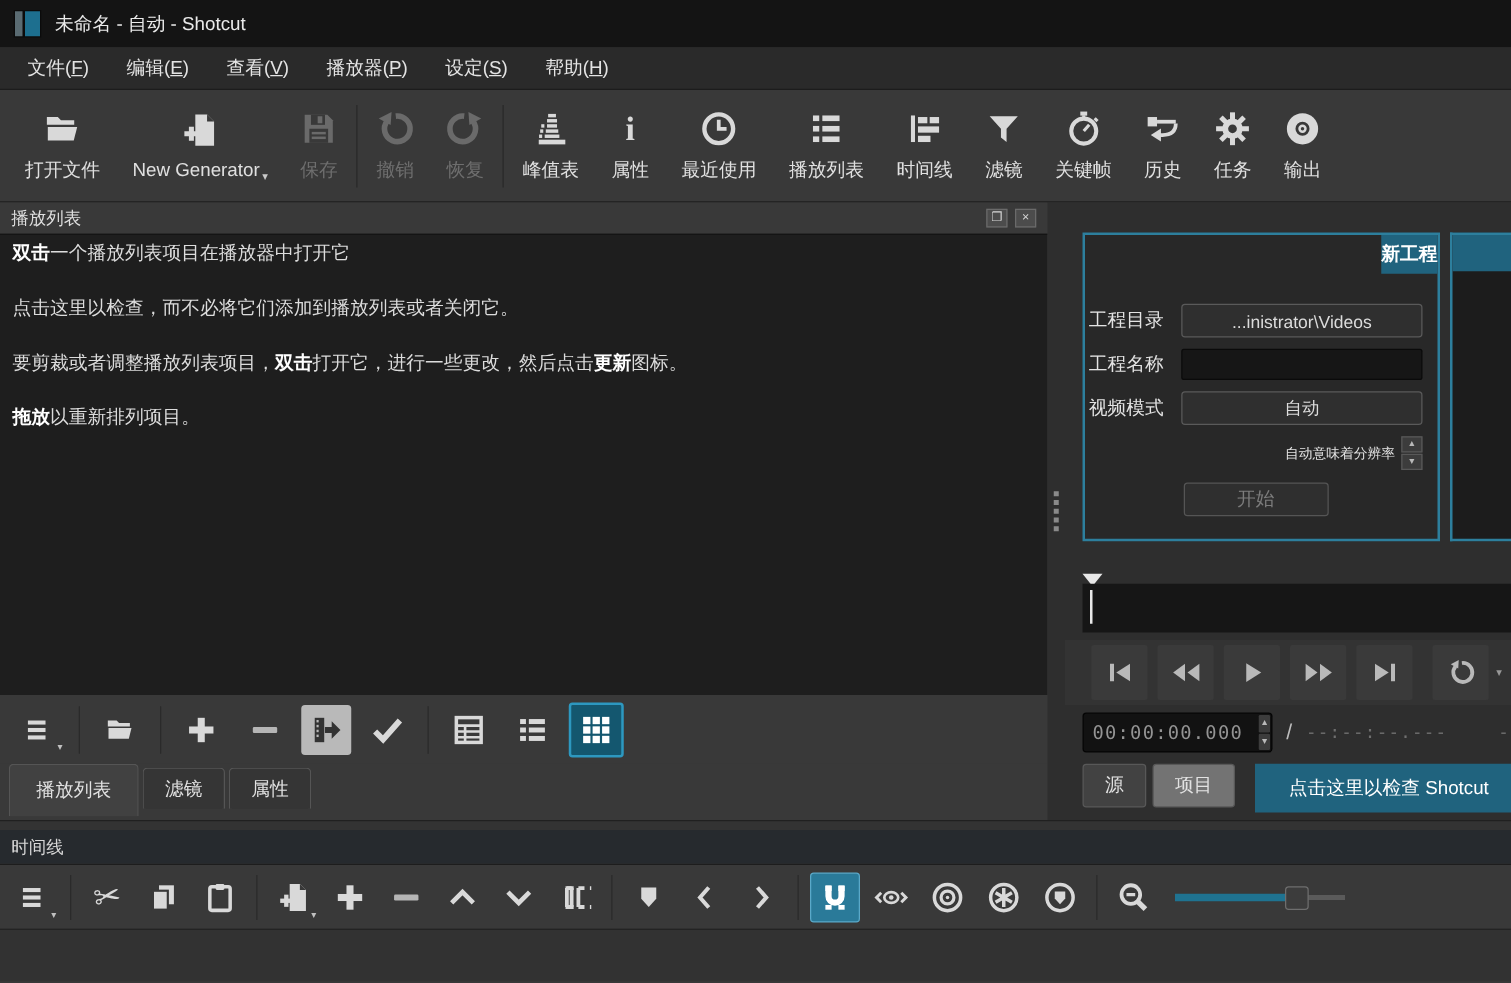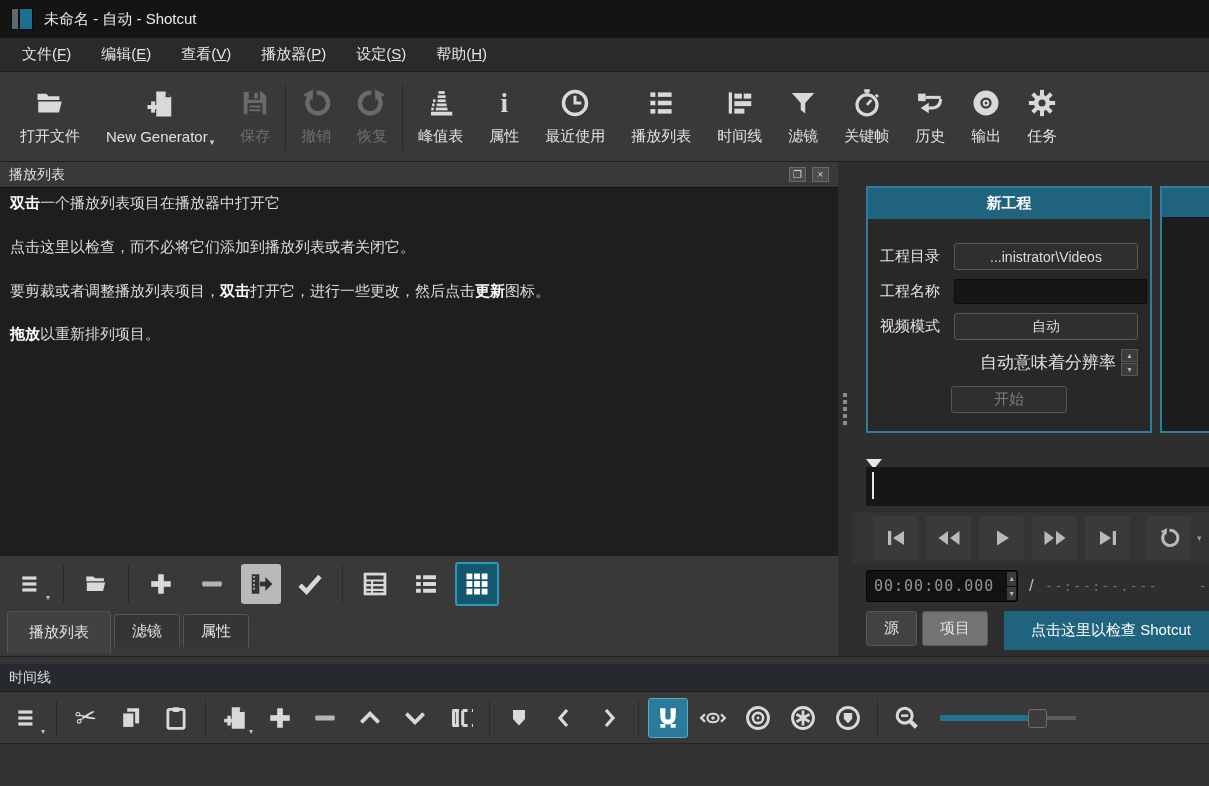--- a/index.html
+++ b/index.html
@@ -56,29 +56,29 @@
   .pl-tabs { height:45px; display:flex; align-items:flex-start; padding-left:7px; gap:3px; background:#393939; }
   .tab { display:flex; align-items:center; justify-content:center; font-size:15px; color:#e2e2e2; background:#353535; border:1px solid #555; border-bottom:none; border-radius:4px 4px 0 0; padding:0 17px; height:33px; margin-top:3px; }
   .tab.active { background:#414141; height:42px; margin-top:0; padding:0 21px; }
 
   .splitter { width:14px; background:#2e2e2e; display:flex; flex-direction:column; align-items:center; justify-content:center; gap:3px; }
   .splitter i { width:4px; height:4px; background:#8a8a8a; display:block; }
 
   
   .right-col { width:357px; background:#2e2e2e; display:flex; flex-direction:column; padding-top:24px; }
   .panels-row { display:flex; padding-left:14px; height:247px; }
-  .np-panel { width:286px; border:2px solid #2d7f9d; background:#282828; display:flex; flex-direction:column; }
+  .np-panel { width:286px; border:2px solid #2d7f9d; background:#282828; display:flex; flex-direction:column;align-items:flex-end; }
   .np-header { height:31px; background:#20637e; color:#ffffff; font-weight:bold; font-size:15px; display:flex; align-items:center; justify-content:center; flex:none; }
   .np-body { padding:24px 12px 8px; display:flex; flex-direction:column; }
   .np-row { display:flex; align-items:center; margin-bottom:9px; }
   .np-label { width:66px; font-size:15px; color:#e3e3e3; flex:none; }
   .np-btn { flex:1; height:27px; margin-left:8px; background:#2f2f2f; border:1px solid #5a5a5a; border-radius:3px; color:#dcdcdc; font-size:14px; display:flex; align-items:center; justify-content:center; }
   .np-input { flex:1; height:25px; margin-left:8px; background:#161616; border:1px solid #0a0a0a; border-radius:2px; color:#dcdcdc; font-size:14px; padding:0 5px; outline:none; }
   .np-auto-row { display:flex; align-items:center; justify-content:flex-end; margin-bottom:10px; }
-  .np-auto-hint { font-size:17px; color:#e3e3e3; margin-right:5px; }
+  .np-auto-hint { font-size:11px; color:#e3e3e3; margin-right:5px; }
   .np-spin { width:17px; height:27px; display:flex; flex-direction:column; gap:1px; }
   .np-spin span { flex:1; background:#3c3c3c; border:1px solid #585858; color:#b9b9b9; font-size:7px; display:flex; align-items:center; justify-content:center; }
   .np-start-row { display:flex; justify-content:center; }
   .np-start { width:116px; height:27px; background:#2f2f2f; border:1px solid #555; border-radius:3px; color:#7c7c7c; font-size:15px; display:flex; align-items:center; justify-content:center; }
   .partial-panel { flex:1; margin-left:8px; border:2px solid #2d7f9d; border-right:none; background:#1c1c1c; display:flex; flex-direction:column; }
   .partial-header { height:29px; background:#20637e; flex:none; }
 
   .rc-spacer { flex:1; }
 
   .scrub-row { height:54px; padding-left:14px; position:relative; }
@@ -314,33 +314,20 @@
     <span class="ticon">
       <svg width="30" height="30" viewBox="0 0 24 24">
           <rect x="2.5" y="4.5" width="6" height="6" fill="currentColor"></rect>
           <rect x="8.5" y="6.3" width="12" height="2.4" fill="currentColor"></rect>
           <path d="M20.5 8.7 Q20.5 16 12 16 H7" fill="none" stroke="currentColor" stroke-width="2.4"></path>
           <path d="M11 11.8 L4.5 16 L11 20.2 Z" fill="currentColor"></path>
         </svg>
     </span>
     <span class="tb-label">
         <span>历史</span>
-      </span>
-  </div>
-
-  <div class="tb-item">
-    <span class="ticon">
-      <svg width="30" height="30" viewBox="0 0 24 24">
-          <circle cx="12" cy="12" r="10" fill="currentColor"></circle>
-          <circle cx="12" cy="12" r="3.6" fill="none" stroke="#393939" stroke-width="1.8"></circle>
-          <circle cx="12" cy="12" r="1.1" fill="#393939"></circle>
-        </svg>
-    </span>
-    <span class="tb-label">
-        <span>输出</span>
       </span>
   </div>
 
   <div class="tb-item">
     <span class="ticon">
       <svg width="30" height="30" viewBox="0 0 24 24">
           <g fill="currentColor">
             <circle cx="12" cy="12" r="6.5"></circle>
             <g>
               <rect x="10.4" y="1.5" width="3.2" height="5"></rect>
@@ -351,20 +338,33 @@
               <rect x="10.4" y="17.5" width="3.2" height="5" transform="rotate(45 12 12)"></rect>
               <rect x="1.5" y="10.4" width="5" height="3.2" transform="rotate(45 12 12)"></rect>
               <rect x="17.5" y="10.4" width="5" height="3.2" transform="rotate(45 12 12)"></rect>
             </g>
           </g>
           <circle cx="12" cy="12" r="2.8" fill="#393939"></circle>
         </svg>
     </span>
     <span class="tb-label">
         <span>任务</span>
+      </span>
+  </div>
+
+  <div class="tb-item">
+    <span class="ticon">
+      <svg width="30" height="30" viewBox="0 0 24 24">
+          <circle cx="12" cy="12" r="10" fill="currentColor"></circle>
+          <circle cx="12" cy="12" r="3.6" fill="none" stroke="#393939" stroke-width="1.8"></circle>
+          <circle cx="12" cy="12" r="1.1" fill="#393939"></circle>
+        </svg>
+    </span>
+    <span class="tb-label">
+        <span>输出</span>
       </span>
   </div>
 
 </div>
 
 <div class="main">
 
   <div class="left-col">
     <div class="pl-header">
       <span>播放列表</span>

